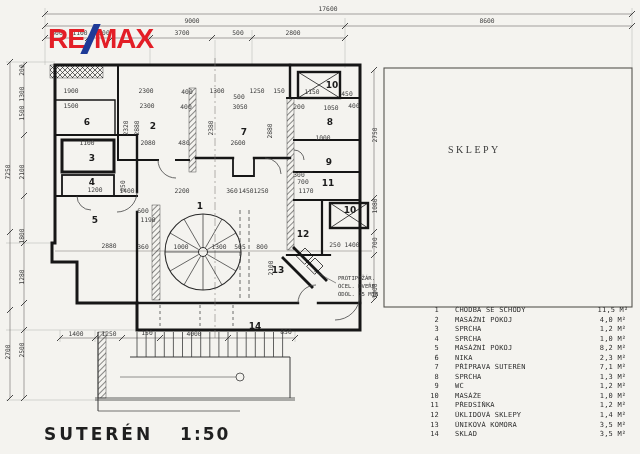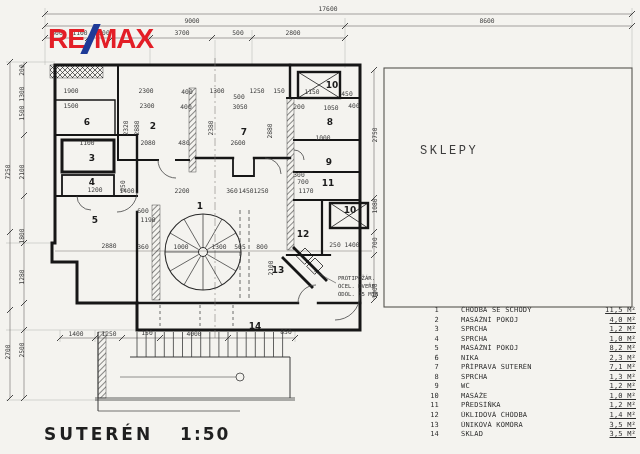--- a/index.html
+++ b/index.html
@@ -5,29 +5,29 @@
   html,body{margin:0;padding:0;background:#e8e7e3;}
   #page{position:relative;width:640px;height:454px;background:#f4f3ef;overflow:hidden;
         font-family:"DejaVu Sans",sans-serif;}
   
   #logo{position:absolute;left:8px;top:22px;display:flex;align-items:center;height:34px;z-index:5;margin-left:40px;}
   .logo-txt{font-family:"Liberation Sans",sans-serif;font-weight:800;font-size:28px;
             letter-spacing:-1px;color:var(--remax-red,#e31e26);line-height:1;}
   #logo-slash{width:7px;height:30px;background:var(--remax-blue,#1e3a97);
               transform:skewX(-24deg);margin:0 0px 0 2px;}
   
-  #sklepy{position:absolute;left:420px;top:144px;font-family:Liberation Mono, monospace;
-          font-size:12px;letter-spacing:2.5px;color:#3c3c3c;}
+  #sklepy{position:absolute;left:448px;top:144px;font-family:Liberation Serif, serif;
+          font-size:10px;letter-spacing:2.5px;color:#3c3c3c;}
   
   #legend{position:absolute;left:424px;top:306px;width:212px;}
   .lrow{display:flex;align-items:baseline;height:9.55px;font-family:"DejaVu Sans Mono",monospace;
         font-size:7px;letter-spacing:.2px;color:#2e2e2e;white-space:nowrap;}
   .lnum{width:15px;text-align:right;flex:none;}
-  .lname{margin-left:22px;flex:1;overflow:hidden;}
-  .larea{width:46px;flex:none;text-align:right;text-decoration:underline;}
+  .lname{margin-left:16px;flex:1;overflow:hidden;}
+  .larea{width:46px;flex:none;text-align:center;}
   
   #title{position:absolute;left:44px;top:424px;font-family:"DejaVu Sans",sans-serif;
          font-weight:800;font-size:17px;letter-spacing:3px;color:#1f1f1f;}
   #title .scale{margin-left:18px;letter-spacing:2px;}
   
   .dim-label{font:6.3px "DejaVu Sans Mono",monospace;fill:#3a3a3a;text-anchor:middle;}
   .room-number{font:600 9px "DejaVu Sans",sans-serif;fill:#1b1b1b;text-anchor:middle;}
   .note-line{font:5.6px "DejaVu Sans Mono",monospace;fill:#333;text-anchor:start;}
   svg{position:absolute;left:0;top:0;}
 </style>
@@ -349,21 +349,21 @@
         <span class="lname">MASÁŽE</span>
         <span class="larea">1,0 M²</span>
       </div>
       <div class="lrow">
         <span class="lnum">11</span>
         <span class="lname">PŘEDSÍŇKA</span>
         <span class="larea">1,2 M²</span>
       </div>
       <div class="lrow">
         <span class="lnum">12</span>
-        <span class="lname">ÚKLIDOVÁ CHODBA</span>
+        <span class="lname">ÚKLIDOVÁ SKLEPY</span>
         <span class="larea">1,4 M²</span>
       </div>
       <div class="lrow">
         <span class="lnum">13</span>
         <span class="lname">ÚNIKOVÁ KOMORA</span>
         <span class="larea">3,5 M²</span>
       </div>
       <div class="lrow">
         <span class="lnum">14</span>
         <span class="lname">SKLAD</span>

